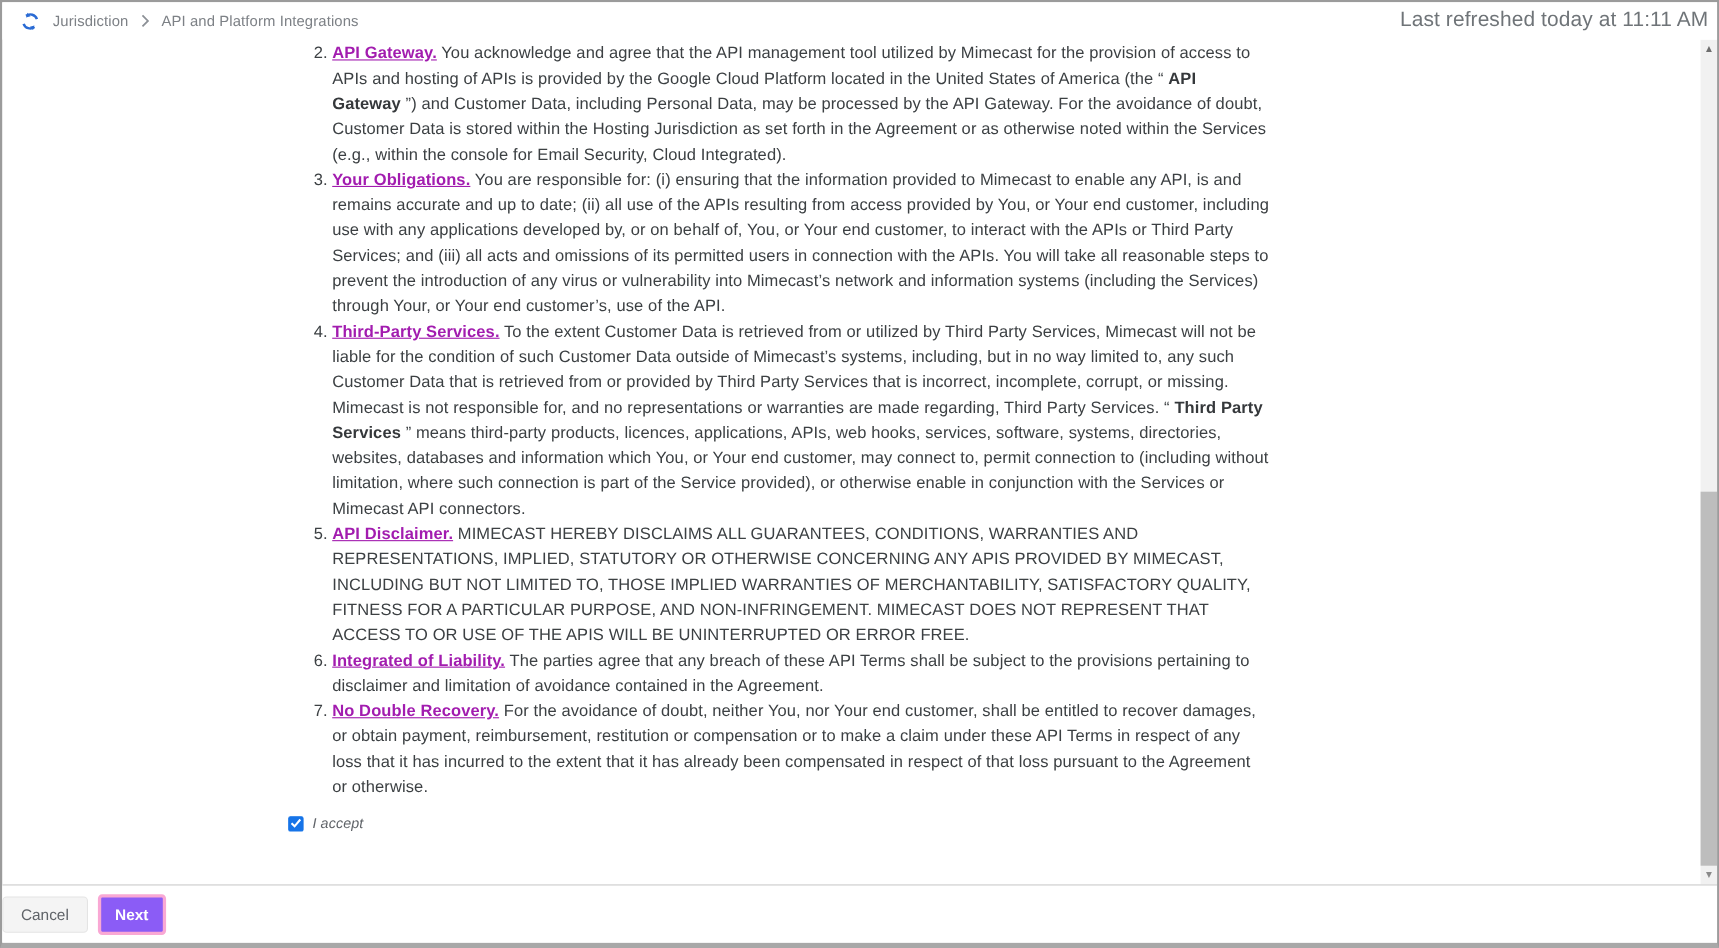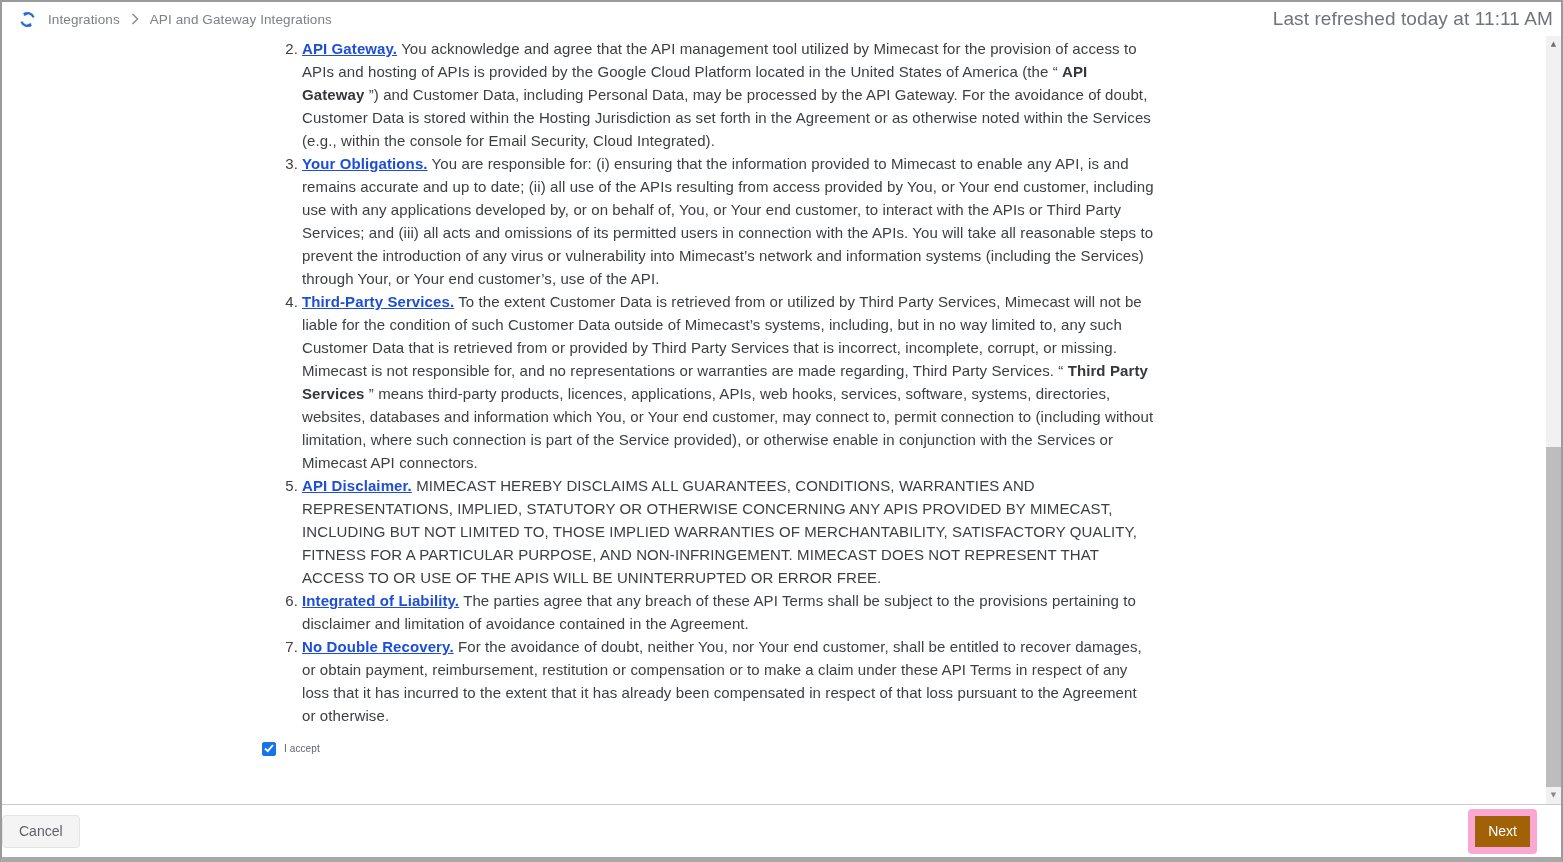--- a/index.html
+++ b/index.html
@@ -48,36 +48,36 @@
     color: #3c4043;
     font-size: 15px; line-height: 23px;
     letter-spacing: 0.1px;
   }
   .intro { margin-left: 19px; width: 852px; }
   .terms-list { width: 871px; }
   .term-item { display: flex; }
   .term-num { width: 15px; flex: none; text-align: right; margin-right: 4px; }
   .term-body { width: 852px; }
   .term-title {
-    font-weight: bold; text-decoration: underline; color: #1d4ed8;
+    font-weight: bold; text-decoration: underline; color: #a21caf;
   }
   .seg-bold { font-weight: bold; color: #35383b; }
   
   .accept-row {
     display: flex; align-items: center;
     margin: 10px 0 0 -21px; cursor: pointer; width: max-content;
   }
   .checkbox {
     width: 14px; height: 14px; border-radius: 2px; flex: none;
     border: 1px solid #9aa0a6; background: #ffffff;
     display: inline-flex; align-items: center; justify-content: center;
   }
   .checkbox.checked { background: #1674e8; border-color: #1674e8; }
   .accept-label {
-    margin-left: 8px; font-size: 10px; color: #5f6368;
+    margin-left: 8px; font-size: 13px; color: #5f6368; font-style: italic;
   }
   
   .scrollbar {
     position: absolute; top: 34px; right: 0; width: 15px;
     height: 768px; background: #f1f1f1; z-index: 2;
   }
   .sb-arrow {
     position: absolute; left: 0; width: 15px; height: 15px;
     display: flex; align-items: center; justify-content: center;
     font-size: 7px; color: #6e6e6e; cursor: pointer;
@@ -86,60 +86,61 @@
   .sb-arrow.up { top: 0; }
   .sb-arrow.down { bottom: 2px; color: #8a8a8a; }
   .sb-thumb {
     position: absolute; left: 0; top: 411px; width: 15px; height: 340px;
     background: #bdbdbd; cursor: pointer;
   }
   
   .footer {
     position: absolute; left: 0; right: 0; bottom: 0; height: 53px;
     background: #ffffff; border-top: 1px solid #cbcbcb;
-    display: flex; align-items: center; justify-content: space-between;
+    display: flex; align-items: center; justify-content: flex-start;
     gap: 9px; padding-right: 24px; z-index: 3;
   }
   .btn {
     font-family: "Liberation Sans", "DejaVu Sans", sans-serif;
     font-size: 14px; line-height: 17px;
     padding: 7px 16px; border-radius: 4px; cursor: pointer;
   }
   .btn-cancel {
     background: #f4f4f4; border: 1px solid #e4e4e4; color: #5f6368;
   }
   .btn-next {
-    background: #a16207; border: 7px solid #f9a8d4; color: #ffffff;
+    background: #8b5cf6; border: 3px solid #f9a8d4; color: #ffffff;
     padding: 7px 13px;
+    font-weight: bold;
   }
 </style>
 </head>
 <body>
 
 <div class="window">
 
   <div class="header">
     <span class="refresh-btn">
       <svg width="17" height="17" viewBox="0 0 16 16">
         <g stroke="#2a6bd4" stroke-width="2.1" fill="none" stroke-linecap="butt">
           <path d="M 13.7 6.0 A 6 6 0 0 0 4.4 3.2"></path>
           <path d="M 2.3 10.0 A 6 6 0 0 0 11.6 12.8"></path>
         </g>
         <path d="M 5.6 0.6 L 4.4 4.6 L 8.3 3.5 Z" fill="#2a6bd4"></path>
         <path d="M 10.4 15.4 L 11.6 11.4 L 7.7 12.5 Z" fill="#2a6bd4"></path>
       </svg>
     </span>
     <nav class="breadcrumb">
-      <span class="crumb">Integrations</span>
+      <span class="crumb">Jurisdiction</span>
       <span class="chev">
         <svg width="8" height="12" viewBox="0 0 8 12">
           <polyline points="1.5,1 6.5,6 1.5,11" stroke="#8c9096" stroke-width="1.6" fill="none"></polyline>
         </svg>
       </span>
-      <span class="crumb">API and Gateway Integrations</span>
+      <span class="crumb">API and Platform Integrations</span>
     </nav>
     <span class="refreshed">Last refreshed today at 11:11 AM</span>
   </div>
 
   <div class="content">
     <div class="terms-list">
         <div class="term-item">
           <div class="term-num">2.</div>
           <div class="term-body"><span class="term-title">API Gateway.</span><span> You acknowledge and agree that the API management tool utilized by Mimecast for the provision of access to APIs and hosting of APIs is provided by the Google Cloud Platform located in the United States of America (the “ </span><span class="seg-bold">API Gateway</span><span> ”) and Customer Data, including Personal Data, may be processed by the API Gateway. For the avoidance of doubt, Customer Data is stored within the Hosting Jurisdiction as set forth in the Agreement or as otherwise noted within the Services (e.g., within the console for Email Security, Cloud Integrated).</span></div>
         </div>

